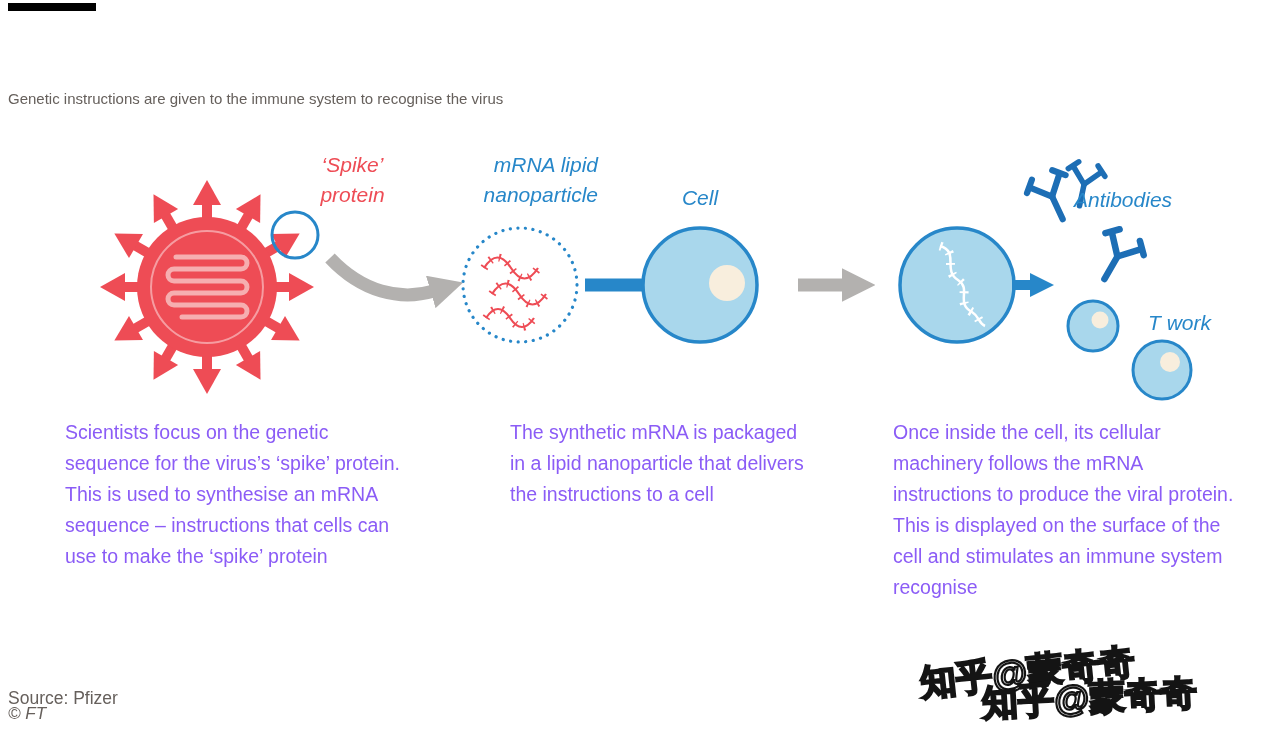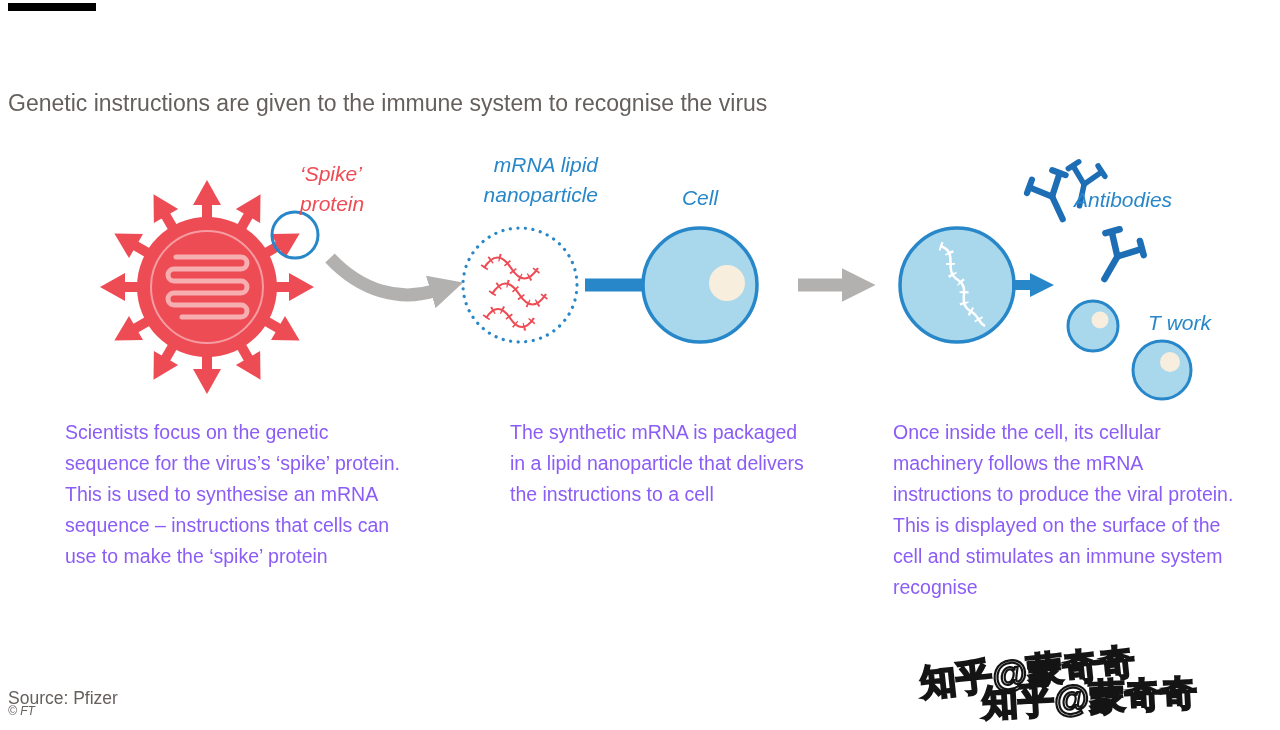--- a/index.html
+++ b/index.html
@@ -12,44 +12,44 @@
     position:relative;width:1280px;height:730px;background:#ffffff;
     font-family:"Liberation Sans",sans-serif;overflow:hidden;color:#33302e;
   }
   .top-bar{position:absolute;left:8px;top:3px;width:88px;height:8px;background:#000}
   .title{
     position:absolute;left:8px;top:24px;margin:0;
     font-size:33px;font-weight:600;color:#141210;letter-spacing:-0.3px;
   }
   .subtitle{
     position:absolute;left:8px;top:90px;margin:0;
-    font-size:23px;font-weight:400;color:#66605c;
+    font-size:15px;font-weight:400;color:#66605c;
   }
   .diagram{position:absolute;left:0;top:140px;width:1280px;height:285px}
   .diagram svg{position:absolute;left:0;top:0}
   .dlabel{
     position:absolute;font-style:italic;font-size:21px;line-height:30px;
     white-space:pre-line;
   }
   .dlabel.red{color:var(--red)}
   .dlabel.blue{color:var(--blue)}
-  .lbl-spike{left:300px;top:19px;width:105px;}
+  .lbl-spike{left:300px;top:10px;width:105px;text-align:center}
   .lbl-nano{left:448px;top:10px;width:150px;text-align:right}
   .lbl-cell{left:655px;top:43px;width:90px;text-align:center}
   .lbl-antibodies{left:1074px;top:45px;width:140px}
   .lbl-tcells{left:1148px;top:168px;width:90px}
   .step{
     position:absolute;top:417px;margin:0;
     font-size:19.5px;line-height:31px;color:#8b5cf6;
   }
   .step1{left:65px;width:335px}
   .step2{left:510px;width:305px}
   .step3{left:893px;width:352px}
   .footer-source{position:absolute;left:8px;top:688px;font-size:17.5px;color:#66605c}
-  .footer-ft{position:absolute;left:8px;top:704px;font-size:12px;color:#66605c;font-style:italic}
+  .footer-ft{position:absolute;left:8px;top:704px;font-size:17px;color:#66605c;font-style:italic}
   .watermark{position:absolute;left:920px;top:640px;width:360px;height:90px;pointer-events:none}
   .wm{
     position:absolute;white-space:nowrap;font-weight:700;font-size:36px;color:#fff;
     -webkit-text-stroke:2.2px #141414;
     text-shadow:0 0 1px #141414;
   }
   .wm1{left:0;top:8px;transform:rotate(-6deg)}
   .wm2{left:62px;top:34px;transform:rotate(-3deg)}
 </style>
 </head>

